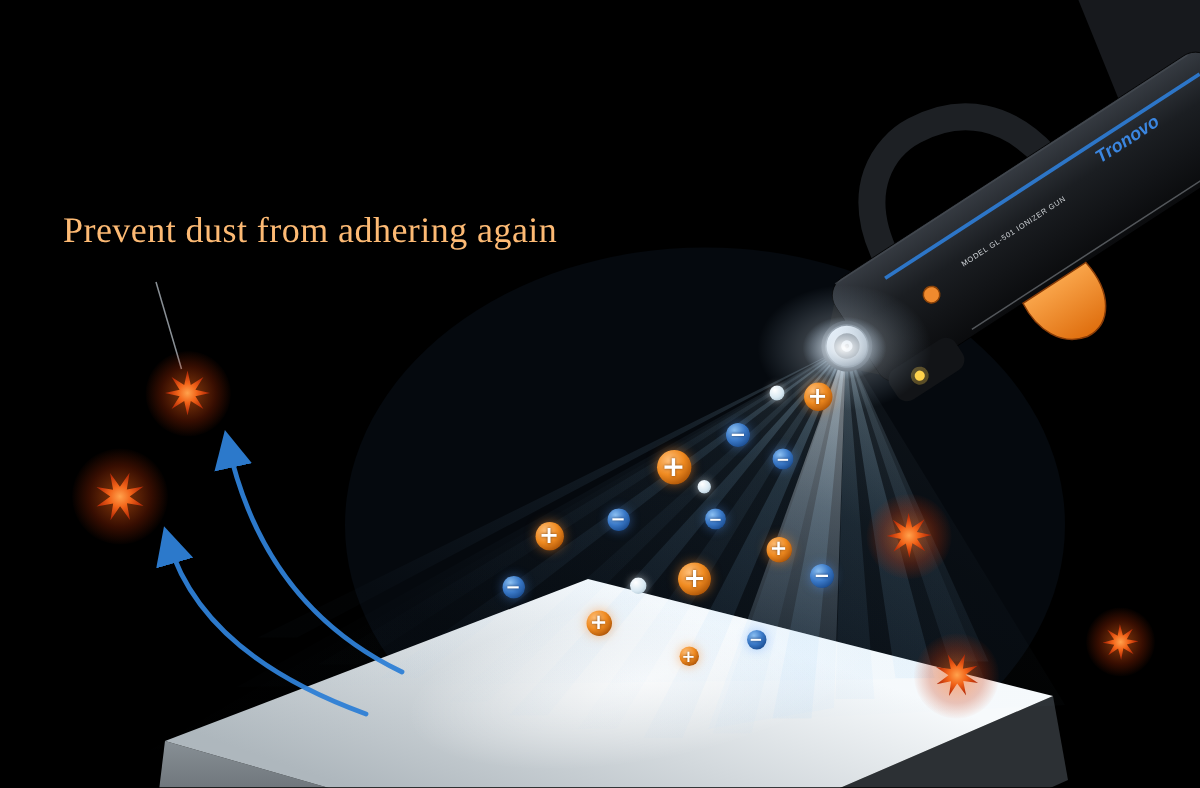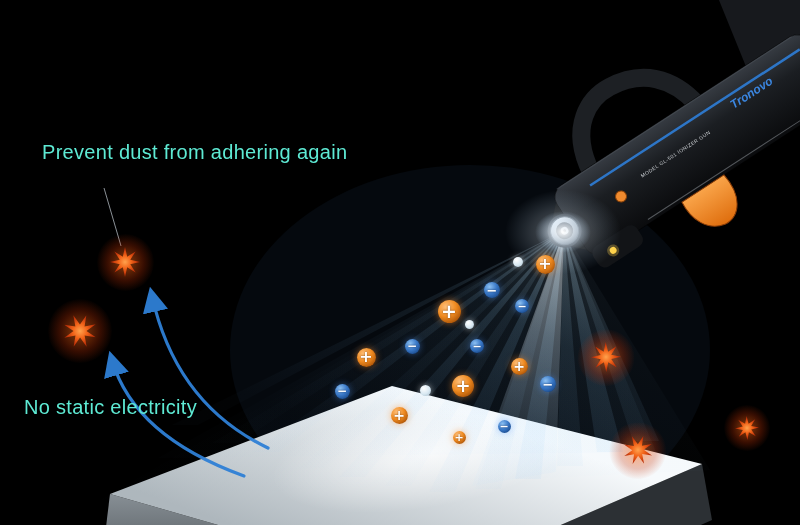--- a/index.html
+++ b/index.html
@@ -2,21 +2,21 @@
 <html><head>
 <meta charset="utf-8">
 <style>
   * { margin:0; padding:0; box-sizing:border-box; }
   html,body { background:#000; }
   .scene {
     position:relative; width:800px; height:525px; background:#000;
     overflow:hidden; font-family:"Liberation Sans", sans-serif;
   }
   .scene svg.base { position:absolute; left:0; top:0; }
-  .label { position:absolute; color:#5eead4; font-size:20px; letter-spacing:.3px; }
+  .label { position:absolute; color:#fdba74; font-size:24px; letter-spacing:.3px;font-family:Liberation Serif, serif; }
   .label-top { left:42px; top:141px; }
   .label-bottom { left:24px; top:396px; }
   #ions, #dust { position:absolute; left:0; top:0; width:800px; height:525px; pointer-events:none; }
   .ion {
     position:absolute; border-radius:50%; display:flex; align-items:center;
     justify-content:center; color:#fff; font-weight:700; line-height:1;
     font-family:"DejaVu Sans", sans-serif;
   }
   .ion-pos {
     background: radial-gradient(circle at 35% 30%, #ffc07a, #ef8a20 45%, #b05708 78%, #7a3a04);
@@ -202,14 +202,13 @@
         <div class="dust-glow"></div>
         <div class="dust-star"></div>
       </div>
       <div class="dust" style="left: 735px; top: 416px; width: 24px; height: 24px; transform: rotate(88deg);">
         <div class="dust-glow"></div>
         <div class="dust-star"></div>
       </div>
     </div>
 
   <div class="label label-top">Prevent dust from adhering again</div>
-  <div class="label label-bottom">No static electricity</div>
 </div>
 
 </body></html>

